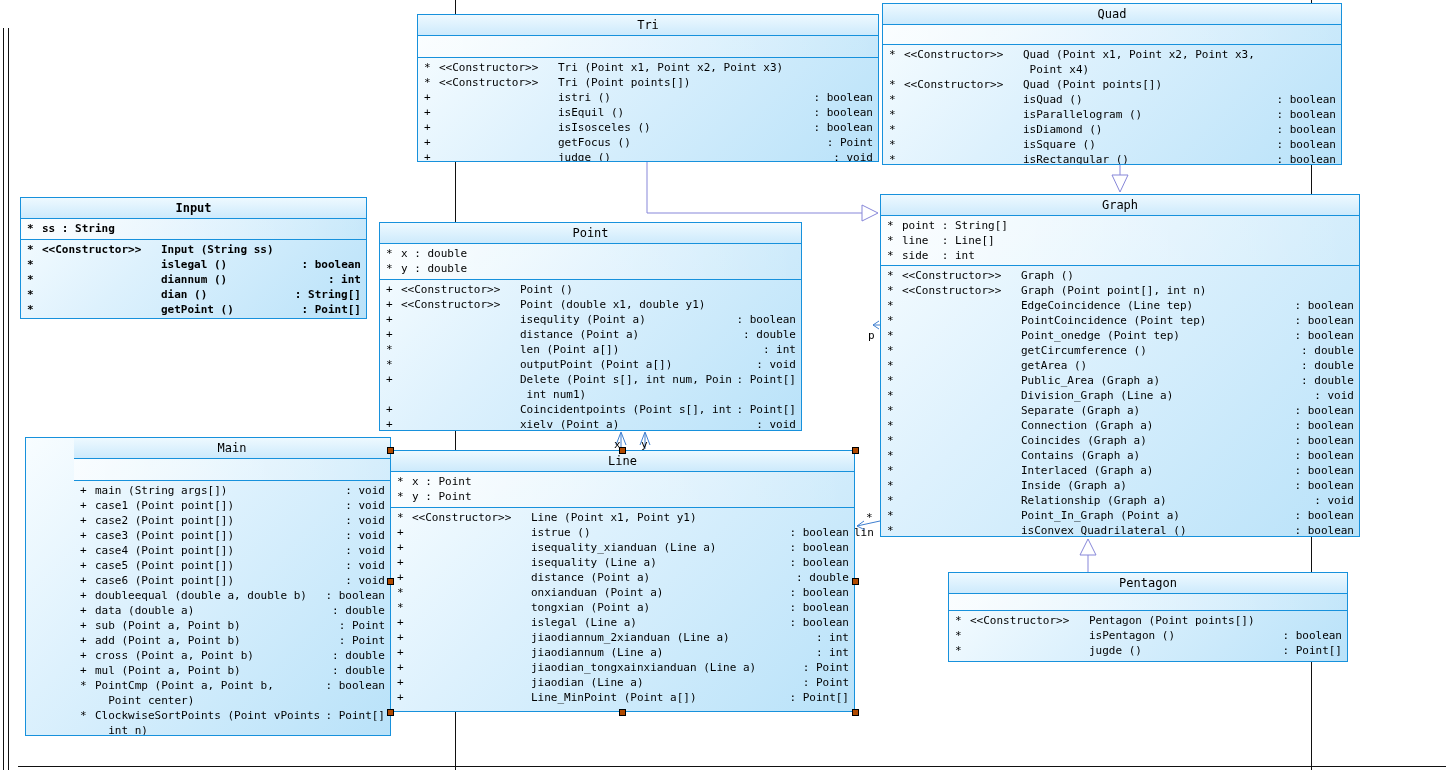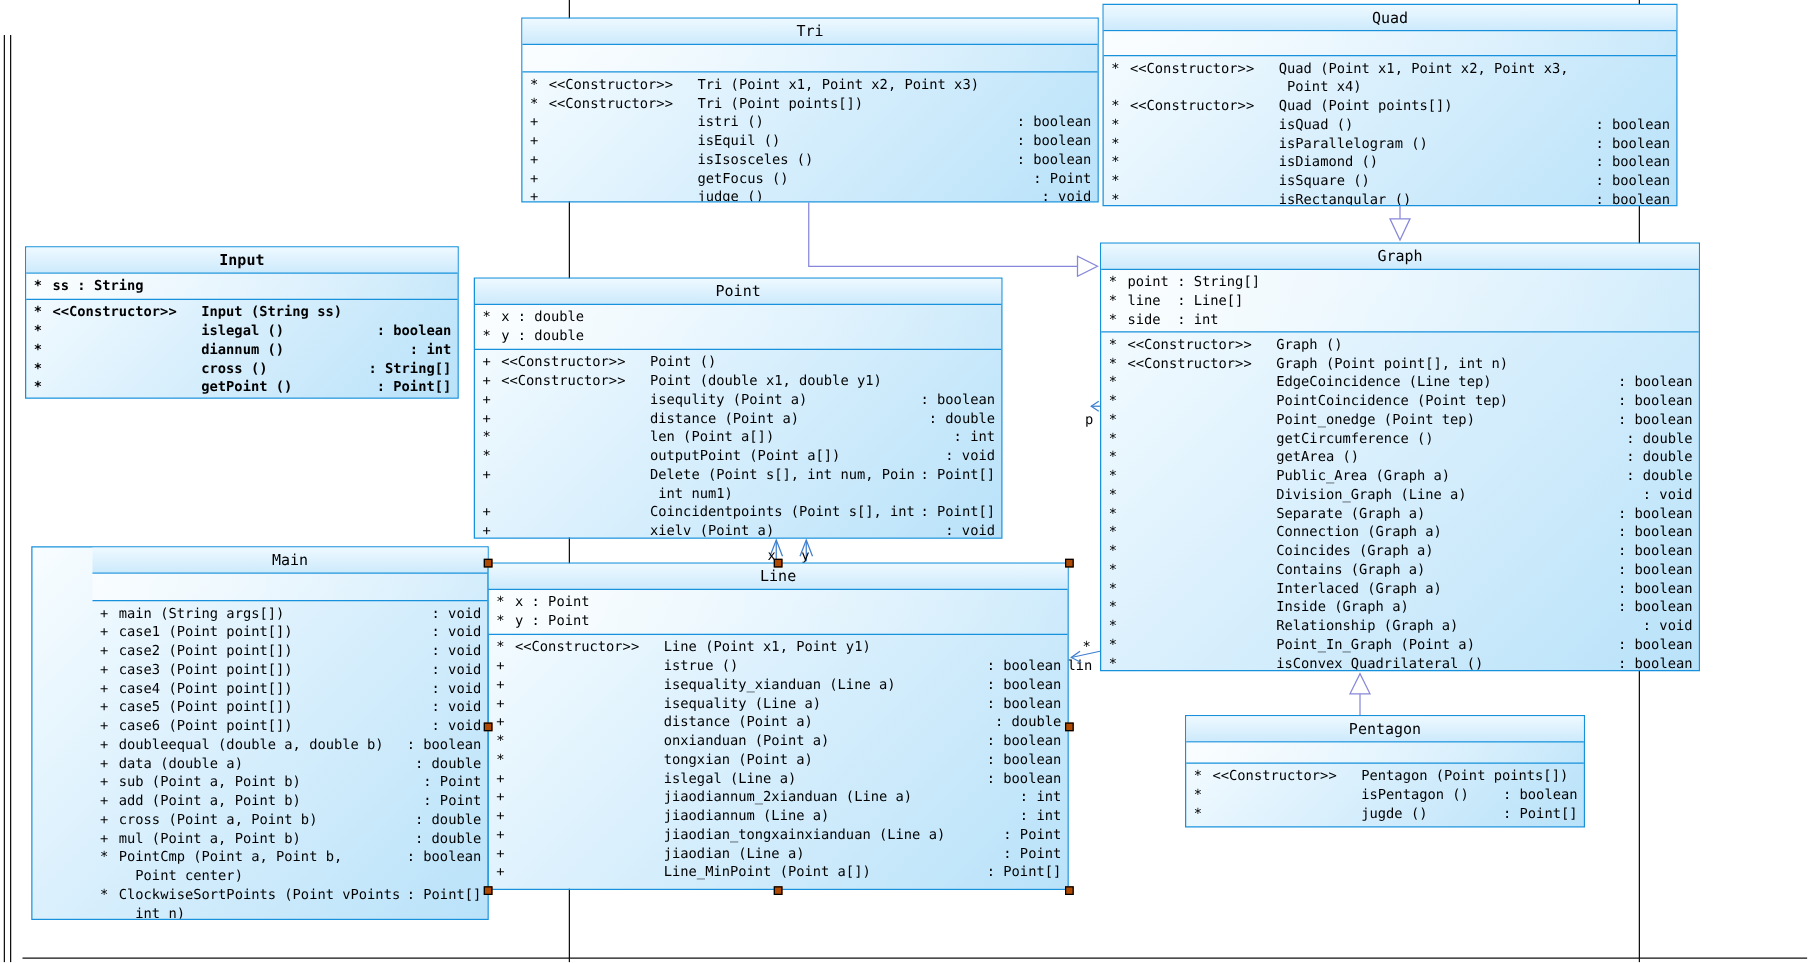--- a/index.html
+++ b/index.html
@@ -213,21 +213,21 @@
         </div>
         <div class="row method-row">
           <span class="sym">*</span>
           <span class="stereo"></span>
           <span class="name">diannum ()</span>
           <span class="rtype">: int</span>
         </div>
         <div class="row method-row">
           <span class="sym">*</span>
           <span class="stereo"></span>
-          <span class="name">cross ()</span>
+          <span class="name">dian ()</span>
           <span class="rtype">: String[]</span>
         </div>
         <div class="row method-row">
           <span class="sym">*</span>
           <span class="stereo"></span>
           <span class="name">getPoint ()</span>
           <span class="rtype">: Point[]</span>
         </div>
       </div>
     </div>
@@ -597,21 +597,21 @@
           <span class="rtype">: Point</span>
         </div>
         <div class="row method-row">
           <span class="sym">+</span>
           <span class="stereo"></span>
           <span class="name">Line_MinPoint (Point a[])</span>
           <span class="rtype">: Point[]</span>
         </div>
       </div>
     </div>
-    <div class="class-box" style="left: 948px; top: 572px; width: 320px; height: 90px;">
+    <div class="class-box" style="left: 948px; top: 572px; width: 400px; height: 90px;">
       <div class="box-title">Pentagon</div>
       <div class="box-attrs" style="height: 17px;"></div>
       <div class="box-methods">
         <div class="row method-row">
           <span class="sym">*</span>
           <span class="stereo">&lt;&lt;Constructor&gt;&gt;</span>
           <span class="name">Pentagon (Point points[])</span>
           <span class="rtype"></span>
         </div>
         <div class="row method-row">

